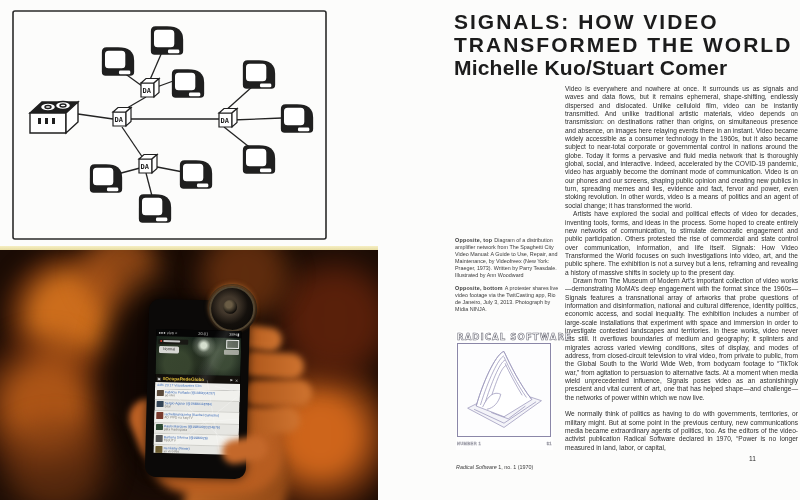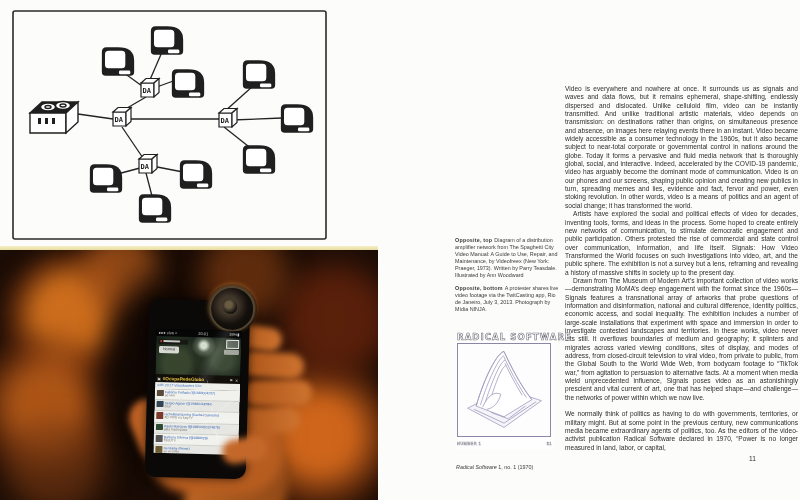--- a/index.html
+++ b/index.html
@@ -291,20 +291,25 @@
               <path d="M52 50 L66 122"></path>
             <path d="M8 96 L84 88"></path>
               <path d="M60 56 L78 60"></path>
           </g>
         </svg>
       </div>
     </div>
     <div class="finger-front"></div>
   </div>
 
+  <div class="title">
+    <div class="tline">SIGNALS: HOW VIDEO</div>
+    <div class="tline">TRANSFORMED THE WORLD</div>
+    <div class="byline">Michelle Kuo/Stuart Comer</div>
+  </div>
 
   <div class="body-col">
     <p>Video is everywhere and nowhere at once. It surrounds us as signals and waves and data flows, but it remains ephemeral, shape-shifting, endlessly dispersed and dislocated. Unlike celluloid film, video can be instantly transmitted. And unlike traditional artistic materials, video depends on transmission: on destinations rather than origins, on simultaneous presence and absence, on images here relaying events there in an instant. Video became widely accessible as a consumer technology in the 1960s, but it also became subject to near-total corporate or governmental control in nations around the globe. Today it forms a pervasive and fluid media network that is thoroughly global, social, and interactive. Indeed, accelerated by the COVID-19 pandemic, video has arguably become the dominant mode of communication. Video is on our phones and our screens, shaping public opinion and creating new publics in turn, spreading memes and lies, evidence and fact, fervor and power, even stoking revolution. In other words, video is a means of politics and an agent of social change; it has transformed the world.</p>
     <p class="ind">Artists have explored the social and political effects of video for decades, inventing tools, forms, and ideas in the process. Some hoped to create entirely new networks of communication, to stimulate democratic engagement and public participation. Others protested the rise of commercial and state control over communication, information, and life itself. Signals: How Video Transformed the World focuses on such investigations into video, art, and the public sphere. The exhibition is not a survey but a lens, reframing and revealing a history of massive shifts in society up to the present day.</p>
     <p class="ind">Drawn from The Museum of Modern Art’s important collection of video works—demonstrating MoMA’s deep engagement with the format since the 1960s—Signals features a transnational array of artworks that probe questions of information and disinformation, national and cultural difference, identity politics, economic access, and social inequality. The exhibition includes a number of large-scale installations that experiment with space and immersion in order to investigate contested landscapes and territories. In these works, video never sits still. It overflows boundaries of medium and geography; it splinters and migrates across varied viewing conditions, sites of display, and modes of address, from closed-circuit television to viral video, from private to public, from the Global South to the World Wide Web, from bodycam footage to “TikTok war,” from agitation to persuasion to alternative facts. At a moment when media wield unprecedented influence, Signals poses video as an astonishingly prescient and vital current of art, one that has helped shape—and challenge—the networks of power within which we now live.</p>
     <p class="gap">We normally think of politics as having to do with governments, territories, or military might. But at some point in the previous century, new communications media became extraordinary agents of politics, too. As the editors of the video-activist publication Radical Software declared in 1970, “Power is no longer measured in land, labor, or capital,</p>
   </div>
 
   <div class="captions">
     <p class="cap">

